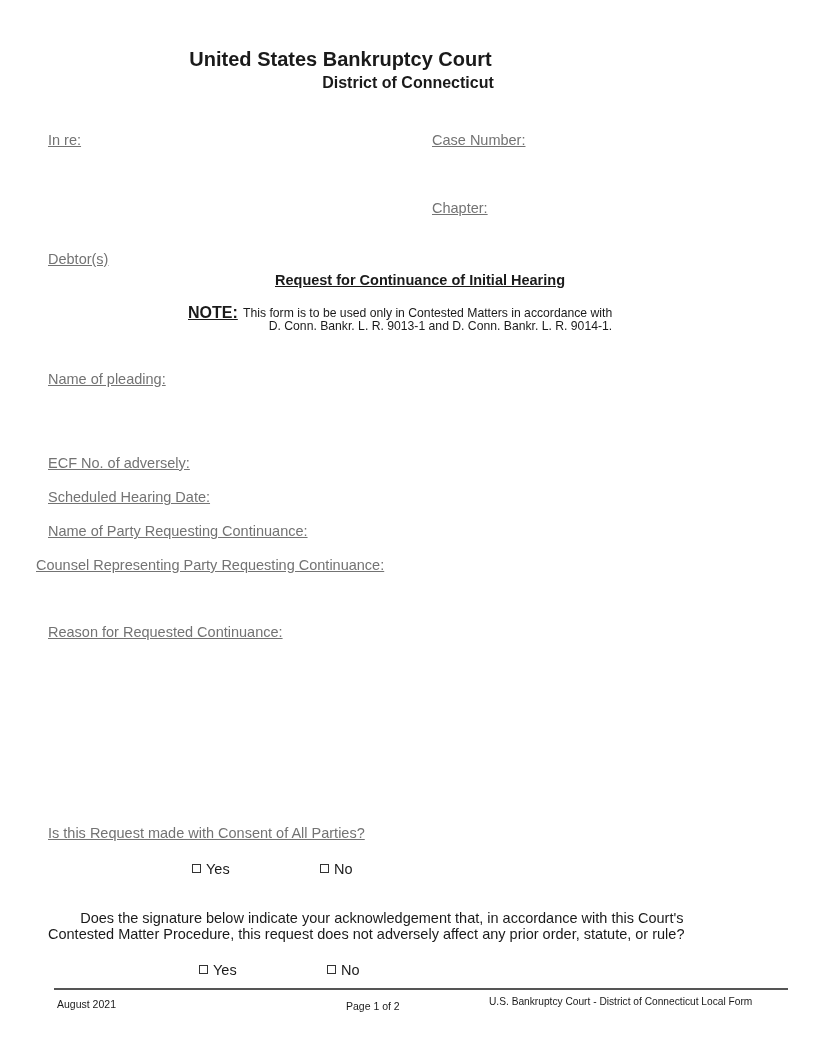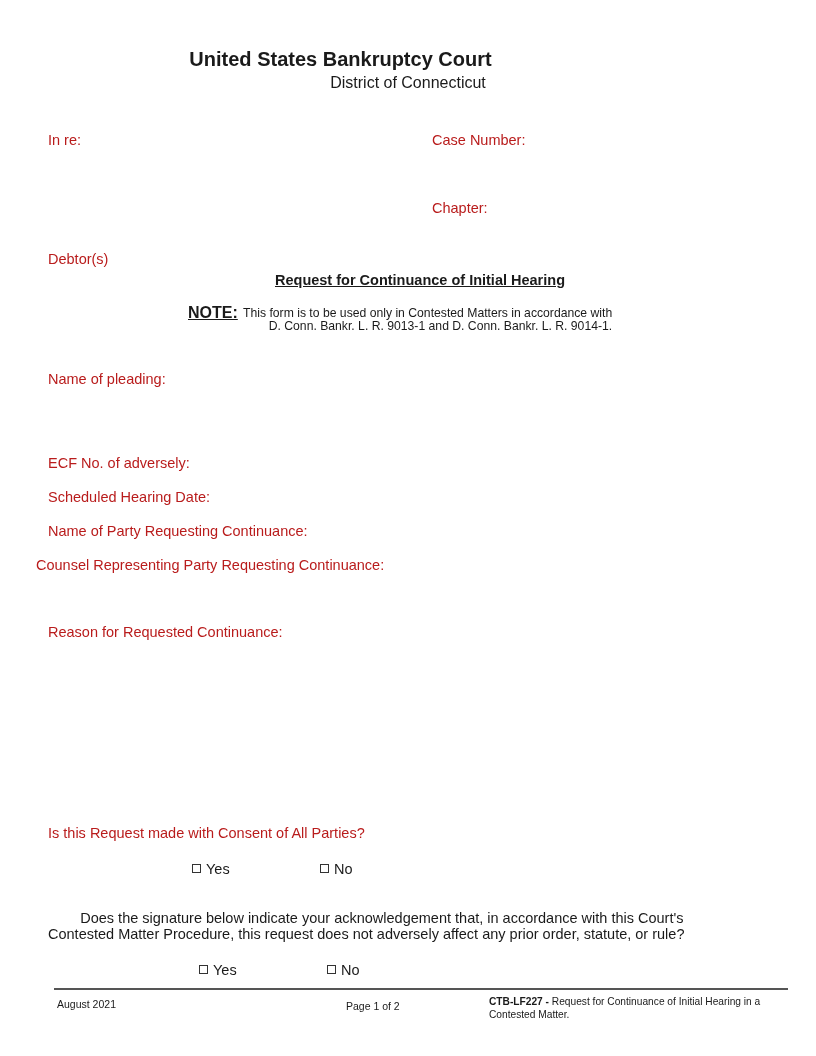--- a/index.html
+++ b/index.html
@@ -1,21 +1,21 @@
 <!DOCTYPE html>
 <html><head>
   <meta charset="utf-8">
   <style>
     html, body { margin: 0; padding: 0; background: #ffffff; }
     body { width: 816px; height: 1056px; position: relative; overflow: hidden;
            font-family: "Liberation Sans", sans-serif; color: #1a1a1a; }
     .abs { position: absolute; white-space: nowrap; }
     .title { left: 0; width: 681px; text-align: center; top: 48px; font-size: 20px; font-weight: bold; }
-    .subtitle { left: 0; width: 816px; text-align: center; top: 74px; font-size: 16px; font-weight: normal; }
-    .lbl { font-size: 14.5px; color: #b91c1c; }
+    .subtitle { left: 0; width: 816px; text-align: center; top: 74px; font-size: 16px; font-weight: bold; }
+    .lbl { font-size: 14.5px; color: #737373; text-decoration: underline; }
     .form-title { left: 0; width: 840px; text-align: center; top: 272px; font-size: 14.5px; font-weight: bold; text-decoration: underline; }
     .note-label { left: 188px; top: 304px; font-size: 16px; font-weight: bold; text-decoration: underline; }
     .note-text { left: 243px; top: 307px; font-size: 12.2px; line-height: 13px; white-space: pre; text-align: right; }
     .chk { display: inline-block; font-size: 14.5px; }
     .chk .box { display: inline-block; width: 7px; height: 7px; border: 1px solid #333; margin-right: 5px; vertical-align: 1px; }
     .para { left: 48px; top: 910px; font-size: 14.5px; line-height: 16px; white-space: pre; }
     .rule { left: 54px; top: 988px; width: 734px; height: 0; border-top: 2px solid #555; }
     .foot { font-size: 10.5px; }
     .foot-right { left: 489px; top: 995px; font-size: 10.2px; line-height: 13px; white-space: normal; width: 300px; }
     .foot-right b { font-weight: bold; }
@@ -58,14 +58,14 @@
   <span class="box"></span><span>Yes</span>
 </div>
 <div class="abs chk" style="left:327px; top:962px;">
   <span class="box"></span><span>No</span>
 </div>
 
 <div class="abs rule"></div>
 <div class="abs foot" style="left:57px; top:998px;">August 2021</div>
 <div class="abs foot" style="left:346px; top:1000px;">Page 1 of 2</div>
 <div class="abs foot-right">
-  <div><b>CTB-LF227 -</b> <span>Request for Continuance of Initial Hearing in a Contested Matter.</span></div>
+  <div>U.S. Bankruptcy Court - District of Connecticut Local Form</div>
 </div>
 
 </body></html>

